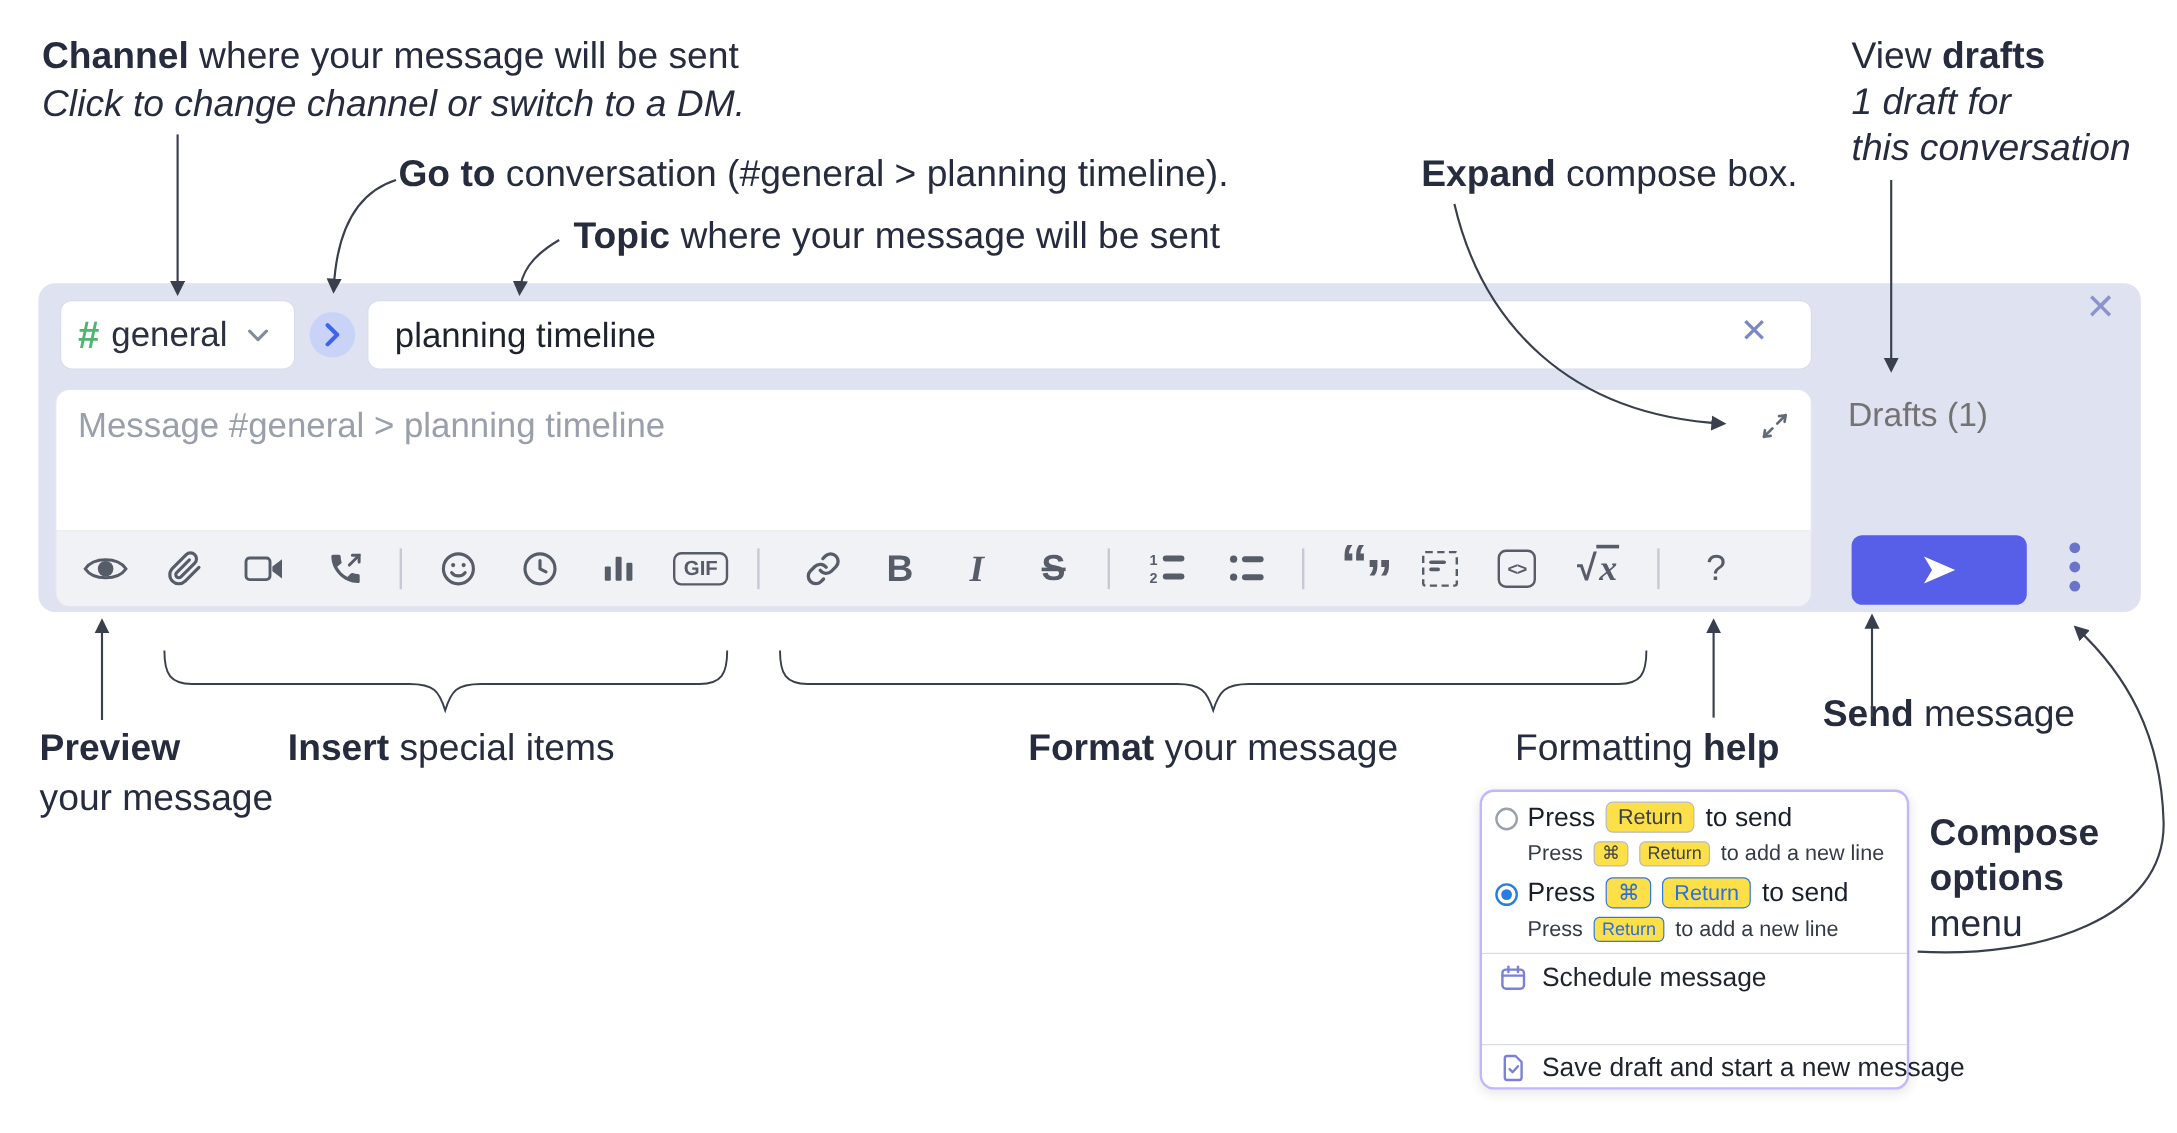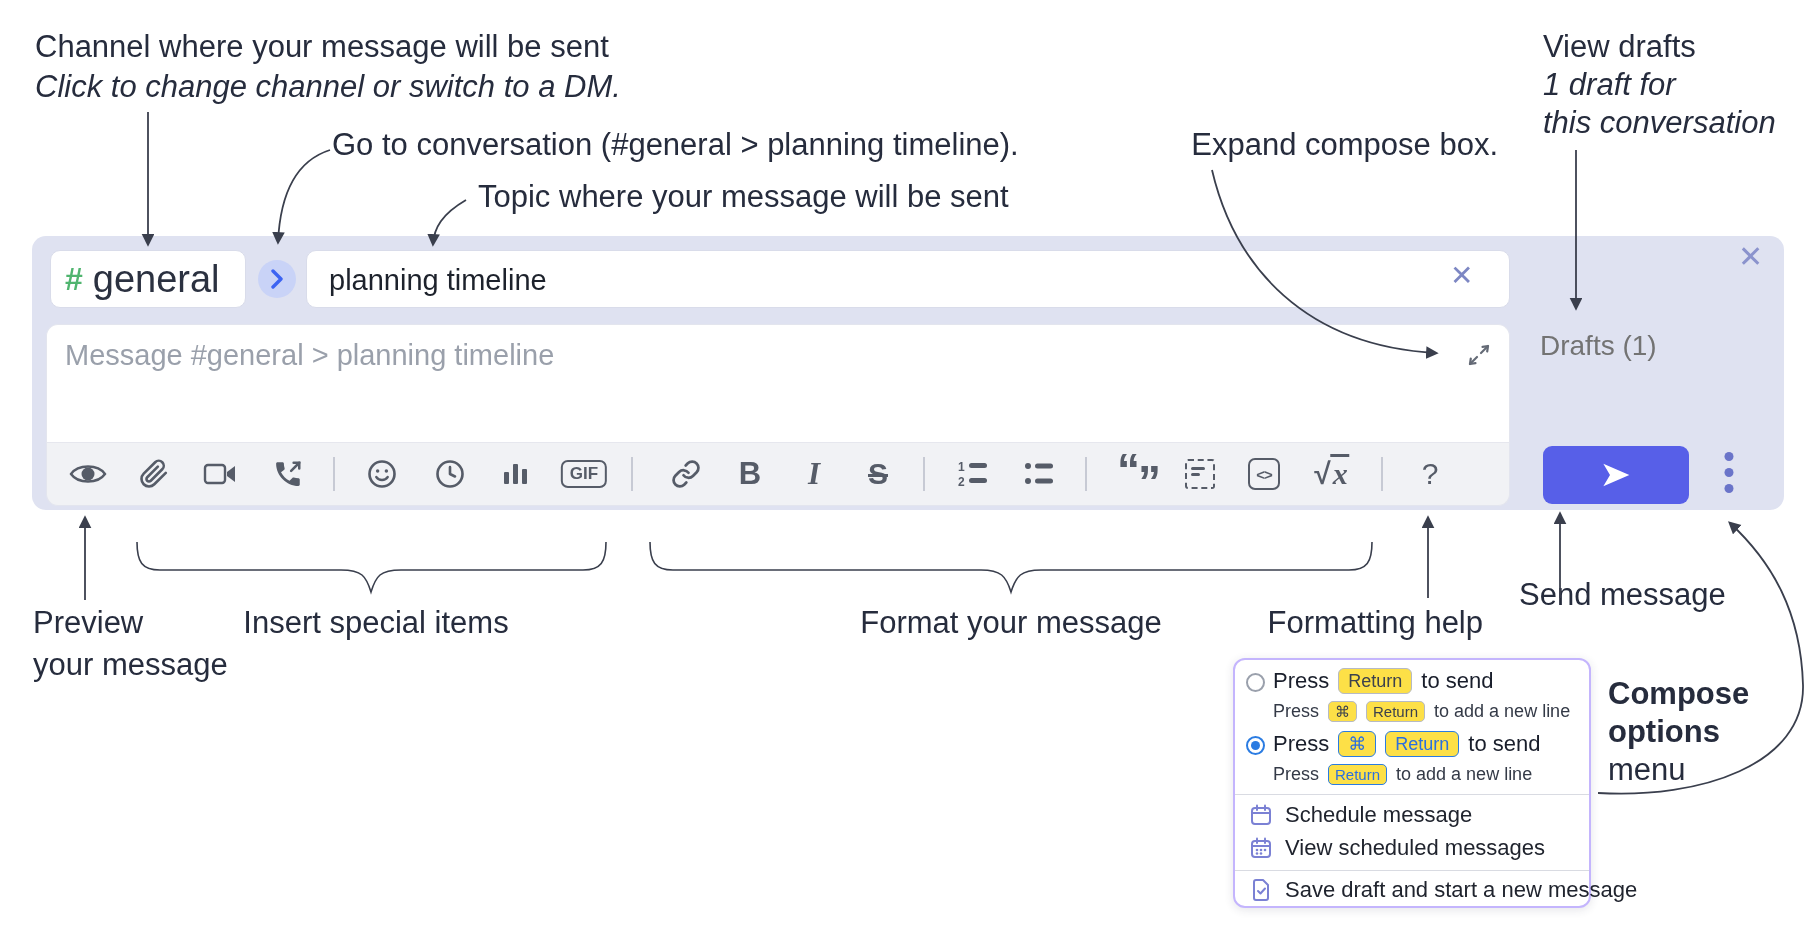--- a/index.html
+++ b/index.html
@@ -1,28 +1,28 @@
 <!DOCTYPE html>
 <html><head>
 <meta charset="utf-8">
 <style>
   html,body{margin:0;padding:0;background:#ffffff;}
   body{font-family:"Liberation Sans", sans-serif;color:#262c3d;}
   .canvas{position:relative;width:1814px;height:944px;background:#fff;overflow:hidden;}
   .abs{position:absolute;}
   .ann{font-size:31px;line-height:38px;color:#262c3d;white-space:nowrap;}
-  .ann b{font-weight:400;margin-top:40px;}
+  .ann b{font-weight:700;margin-top:40px;}
   .it{font-style:italic;}
   .center{transform:translateX(-50%);}
   
   .compose{left:32px;top:236px;width:1752px;height:274px;background:#dfe2f1;border-radius:14px;}
   .whitebox{background:#ffffff;border:1px solid #d9dcea;box-sizing:border-box;}
   .channel-btn{left:50px;top:250px;width:196px;height:58px;border-radius:10px;display:flex;align-items:center;gap:10px;padding:0 14px;box-sizing:border-box;cursor:pointer;}
   .hash{color:#50b56f;font-weight:700;font-size:32px;}
-  .chan-name{font-size:38px;color:#2b3140;}
+  .chan-name{font-size:29px;color:#2b3140;}
   .goto-circle{left:258px;top:260px;width:38px;height:38px;border-radius:50%;background:#c9d3f7;display:flex;align-items:center;justify-content:center;cursor:pointer;}
   .topic-box{left:306px;top:250px;width:1204px;height:58px;border-radius:10px;}
   .topic-box input{position:absolute;left:20px;top:0;width:1120px;height:56px;border:none;outline:none;font-family:"Liberation Sans",sans-serif;font-size:29px;color:#1d222c;background:transparent;}
   .clear-x{left:1450px;top:262px;font-size:28px;color:#7d87c3;cursor:pointer;line-height:1;}
   .close-x{left:1738px;top:242px;font-size:30px;color:#8b93cd;cursor:pointer;line-height:1;}
   .msg-box{left:46px;top:324px;width:1464px;height:118px;background:#fff;border:1px solid #e3e5ee;border-bottom:none;border-radius:12px 12px 0 0;box-sizing:border-box;}
   .msg-box textarea{position:absolute;left:16px;top:12px;width:1380px;height:92px;border:none;outline:none;resize:none;background:transparent;font-family:"Liberation Sans",sans-serif;font-size:29px;color:#1d222c;}
   .msg-box textarea::placeholder{color:#9aa0ab;opacity:1;}
   .toolbar{left:46px;top:442px;width:1464px;height:64px;background:#f1f2f5;border:1px solid #e3e5ee;border-top:1px solid #e6e7ee;border-radius:0 0 12px 12px;box-sizing:border-box;}
   .tbi{position:absolute;top:474px;transform:translate(-50%,-50%);color:#565c68;display:flex;align-items:flex-start;justify-content:center;cursor:pointer;}
@@ -266,38 +266,20 @@
       <svg width="24" height="24" viewBox="0 0 24 24">
           <g stroke="#7b81d4" stroke-width="2" fill="none" stroke-linecap="round">
             <rect x="3" y="5" width="18" height="16" rx="3"></rect>
             <line x1="8" y1="2.5" x2="8" y2="7"></line>
             <line x1="16" y1="2.5" x2="16" y2="7"></line>
             <line x1="3.5" y1="10" x2="20.5" y2="10"></line>
           </g>
         </svg>
       <span>Schedule message</span>
     </div>
-    <div class="mitem" style="top:175px;">
-      <svg width="24" height="24" viewBox="0 0 24 24">
-          <g stroke="#7b81d4" stroke-width="2" fill="none" stroke-linecap="round">
-            <rect x="3" y="5" width="18" height="16" rx="3"></rect>
-            <line x1="8" y1="2.5" x2="8" y2="7"></line>
-            <line x1="16" y1="2.5" x2="16" y2="7"></line>
-            <line x1="3.5" y1="10" x2="20.5" y2="10"></line>
-          </g>
-          <g fill="#7b81d4">
-            <circle cx="8" cy="14" r="1.3"></circle>
-            <circle cx="12" cy="14" r="1.3"></circle>
-            <circle cx="16" cy="14" r="1.3"></circle>
-            <circle cx="8" cy="17.5" r="1.3"></circle>
-            <circle cx="12" cy="17.5" r="1.3"></circle>
-          </g>
-        </svg>
-      <span>View scheduled messages</span>
-    </div>
 
     <div class="mdivider" style="top:210px;"></div>
 
     <div class="mitem" style="top:217px;">
       <svg width="24" height="24" viewBox="0 0 24 24">
           <g stroke="#7b81d4" stroke-width="2" fill="none" stroke-linecap="round" stroke-linejoin="round">
             <path d="M5 4 a2 2 0 0 1 2-2 h7 l5 5 v13 a2 2 0 0 1-2 2 h-10 a2 2 0 0 1-2-2 z"></path>
             <polyline points="9,13 11.5,15.5 16,10.5"></polyline>
           </g>
         </svg>

